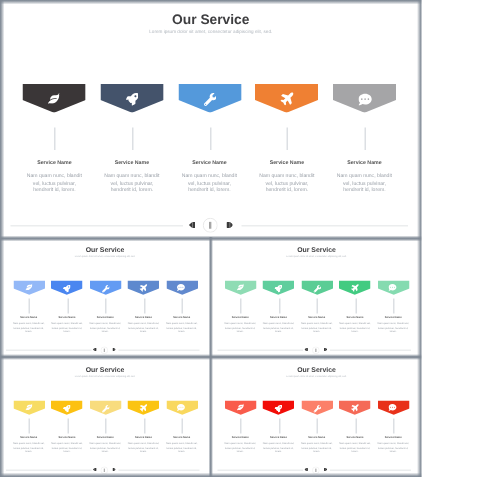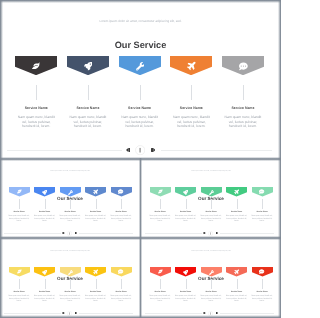--- a/index.html
+++ b/index.html
@@ -6,21 +6,21 @@
     font-family:"Liberation Sans",sans-serif;-webkit-font-smoothing:antialiased;text-rendering:geometricPrecision;}
   #stage{position:relative;width:281px;height:318px;background:#fff;}
   .panel{position:absolute;background:#fff;overflow:hidden;}
   .p-main{left:0px;top:0px;width:281px;height:158px;}
   .p-a{left:0px;top:159.5px;width:140px;height:78.5px;}
   .p-b{left:141px;top:159.5px;width:140px;height:78.5px;}
   .p-c{left:0px;top:239.5px;width:140px;height:78.5px;}
   .p-d{left:141px;top:239.5px;width:140px;height:78.5px;}
 
   .slide{position:absolute;left:0;top:0;width:100%;height:100%;}
-  .title{position:absolute;left:0;width:100%;text-align:center;font-weight:bold;color:#3e3e40;margin-top:32px;}
+  .title{position:absolute;left:0;width:100%;text-align:center;font-weight:bold;color:#3e3e40;}
   .sub{position:absolute;left:0;width:100%;text-align:center;color:#b0b6bd;}
   .card{position:absolute;top:0;}
   .ban{position:absolute;left:0;}
   .ban svg{display:block;}
   .ico{position:absolute;}
   .ico svg{display:block;}
   .stem{position:absolute;background:#dcdfe3;}
   .lbl{position:absolute;left:0;text-align:center;font-weight:bold;color:#565656;}
   .bod{position:absolute;left:0;text-align:center;color:#9ba1a9;}
   .navline{position:absolute;height:1px;background:#ebedee;}

